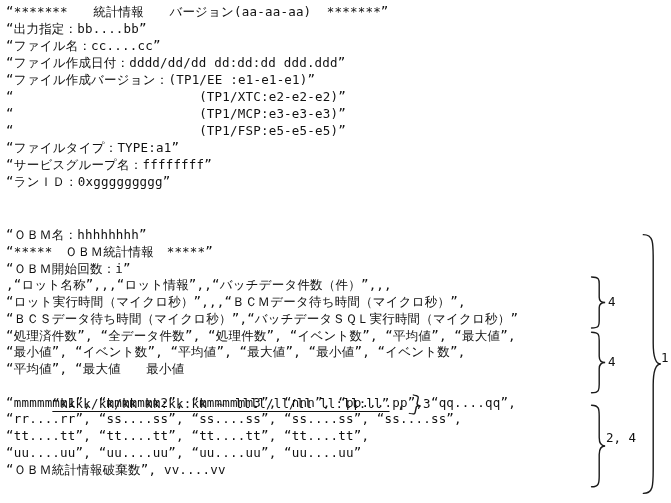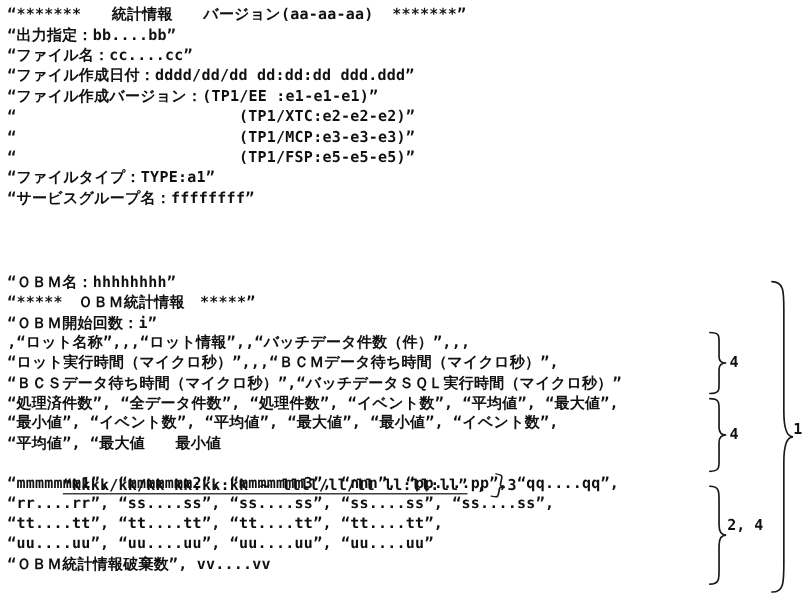--- a/index.html
+++ b/index.html
@@ -3,21 +3,20 @@
 <meta charset="utf-8">
 <style>
   html,body{margin:0;padding:0;background:#fff;}
   #screen{
     position:relative;
     width:671px;height:503px;
     background:#ffffff;
     overflow:hidden;
     font-family:"DejaVu Sans Mono","Liberation Mono",monospace;
     color:#111;
-    font-weight:bold;
   }
   .textblock{position:absolute;left:6px;}
   .textblock .line{
     white-space:pre;
     font-size:12.5px;
     letter-spacing:0.2px;
   }
   #block1{top:3px;}
   #block1 .line{line-height:17px;height:17px;}
   #block2{top:227px;}
@@ -57,20 +56,21 @@
     <div class="line">“*******　　統計情報　　バージョン(aa-aa-aa)  *******”</div>
     <div class="line">“出力指定：bb....bb”</div>
     <div class="line">“ファイル名：cc....cc”</div>
     <div class="line">“ファイル作成日付：dddd/dd/dd dd:dd:dd ddd.ddd”</div>
     <div class="line">“ファイル作成バージョン：(TP1/EE :e1-e1-e1)”</div>
     <div class="line">“                        (TP1/XTC:e2-e2-e2)”</div>
     <div class="line">“                        (TP1/MCP:e3-e3-e3)”</div>
     <div class="line">“                        (TP1/FSP:e5-e5-e5)”</div>
     <div class="line">“ファイルタイプ：TYPE:a1”</div>
     <div class="line">“サービスグループ名：ffffffff”</div>
+    <div class="line">“ランＩＤ：0xggggggggg”</div>
   </div>
 
   <div id="block2" class="textblock">
     <div class="line">“ＯＢＭ名：hhhhhhhh”</div>
     <div class="line">“*****　ＯＢＭ統計情報　*****”</div>
     <div class="line">“ＯＢＭ開始回数：i”</div>
     <div class="line">,“ロット名称”,,,“ロット情報”,,“バッチデータ件数（件）”,,,</div>
     <div class="line">“ロット実行時間（マイクロ秒）”,,,“ＢＣＭデータ待ち時間（マイクロ秒）”,</div>
     <div class="line">“ＢＣＳデータ待ち時間（マイクロ秒）”,“バッチデータＳＱＬ実行時間（マイクロ秒）”</div>
     <div class="line">“処理済件数”, “全データ件数”, “処理件数”, “イベント数”, “平均値”, “最大値”,</div>

